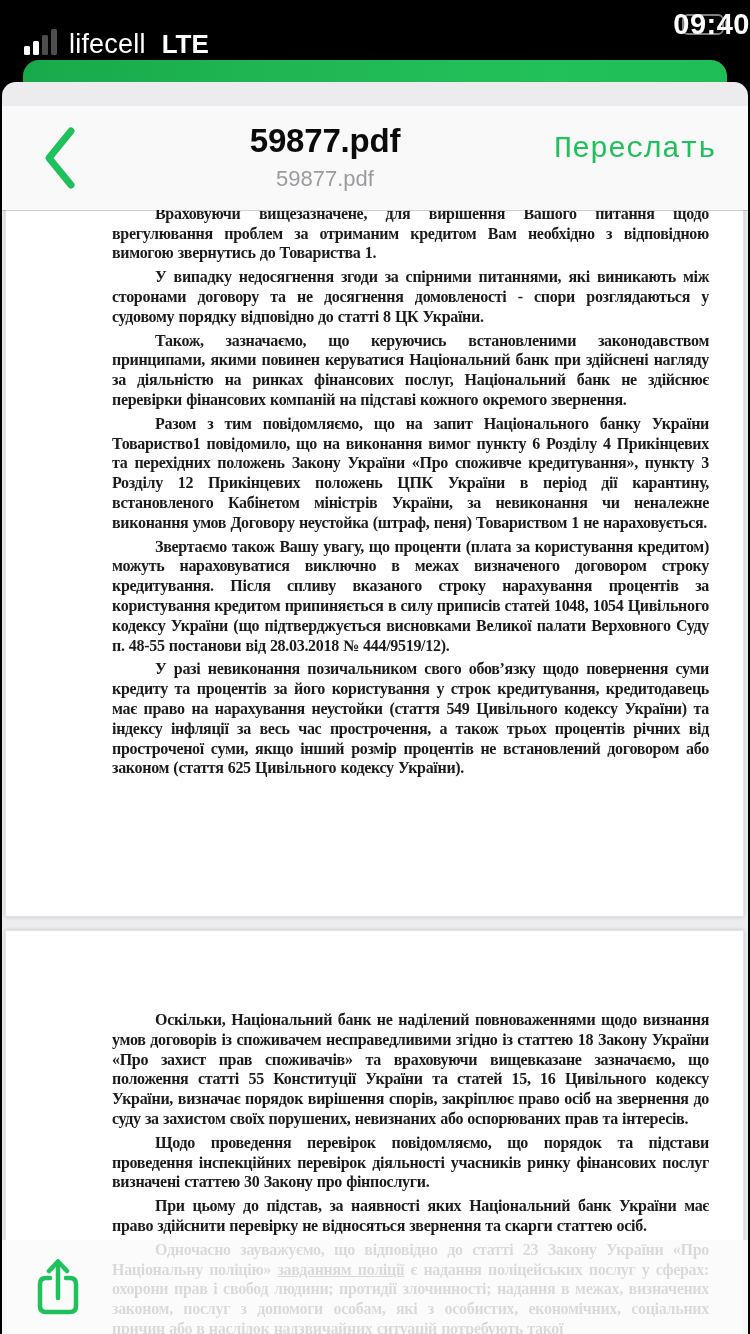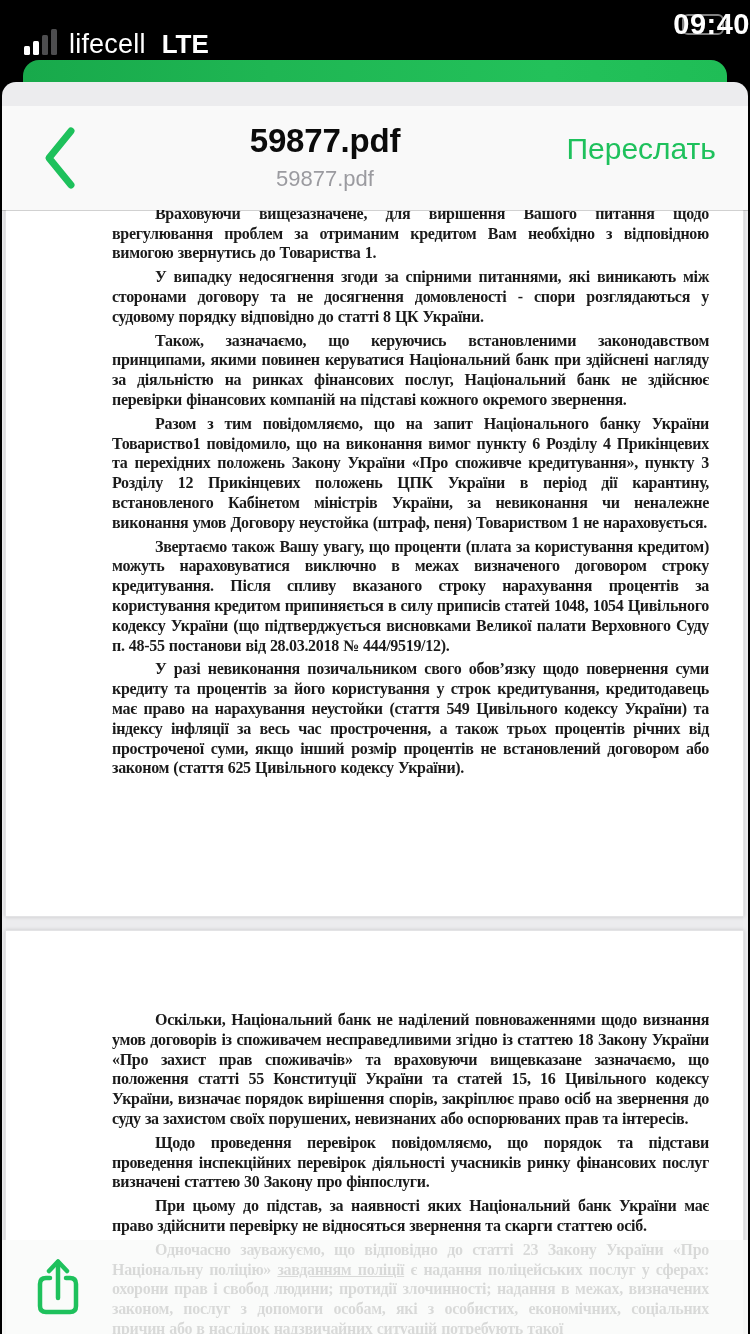--- a/index.html
+++ b/index.html
@@ -47,21 +47,21 @@
     font-size:33px;font-weight:600;color:#0b0b0b;letter-spacing:-.2px;
     white-space:nowrap;overflow:hidden;
   }
   .nav-subtitle{
     position:absolute;left:120px;right:220px;top:60px;text-align:center;
     font-size:22px;color:#9b9ba0;white-space:nowrap;overflow:hidden;
   }
   .back-btn{position:absolute;left:36px;top:18px;width:44px;height:68px;cursor:pointer;background:none;border:none;padding:0;}
   .fwd-btn{
     position:absolute;right:32px;top:26px;background:none;border:none;padding:0;
-    font-family:Liberation Sans, sans-serif;font-size:30px;color:#1ec15c;cursor:pointer;text-align:center;
+    font-family:Liberation Mono, monospace;font-size:30px;color:#1ec15c;cursor:pointer;text-align:center;
   }
   
   .doc-scroll{position:absolute;top:104px;bottom:0;left:0;right:0;overflow:hidden;background:#ececee;}
   .page{
     margin-left:3px;margin-right:4px;background:#fff;
     box-shadow:0 0 4px rgba(0,0,0,.16);border:1px solid #e3e3e5;box-sizing:border-box;
     padding:0 30px 0 102px;overflow:hidden;
   }
   .page1{height:731px;}
   .page-gap{height:13px;}

